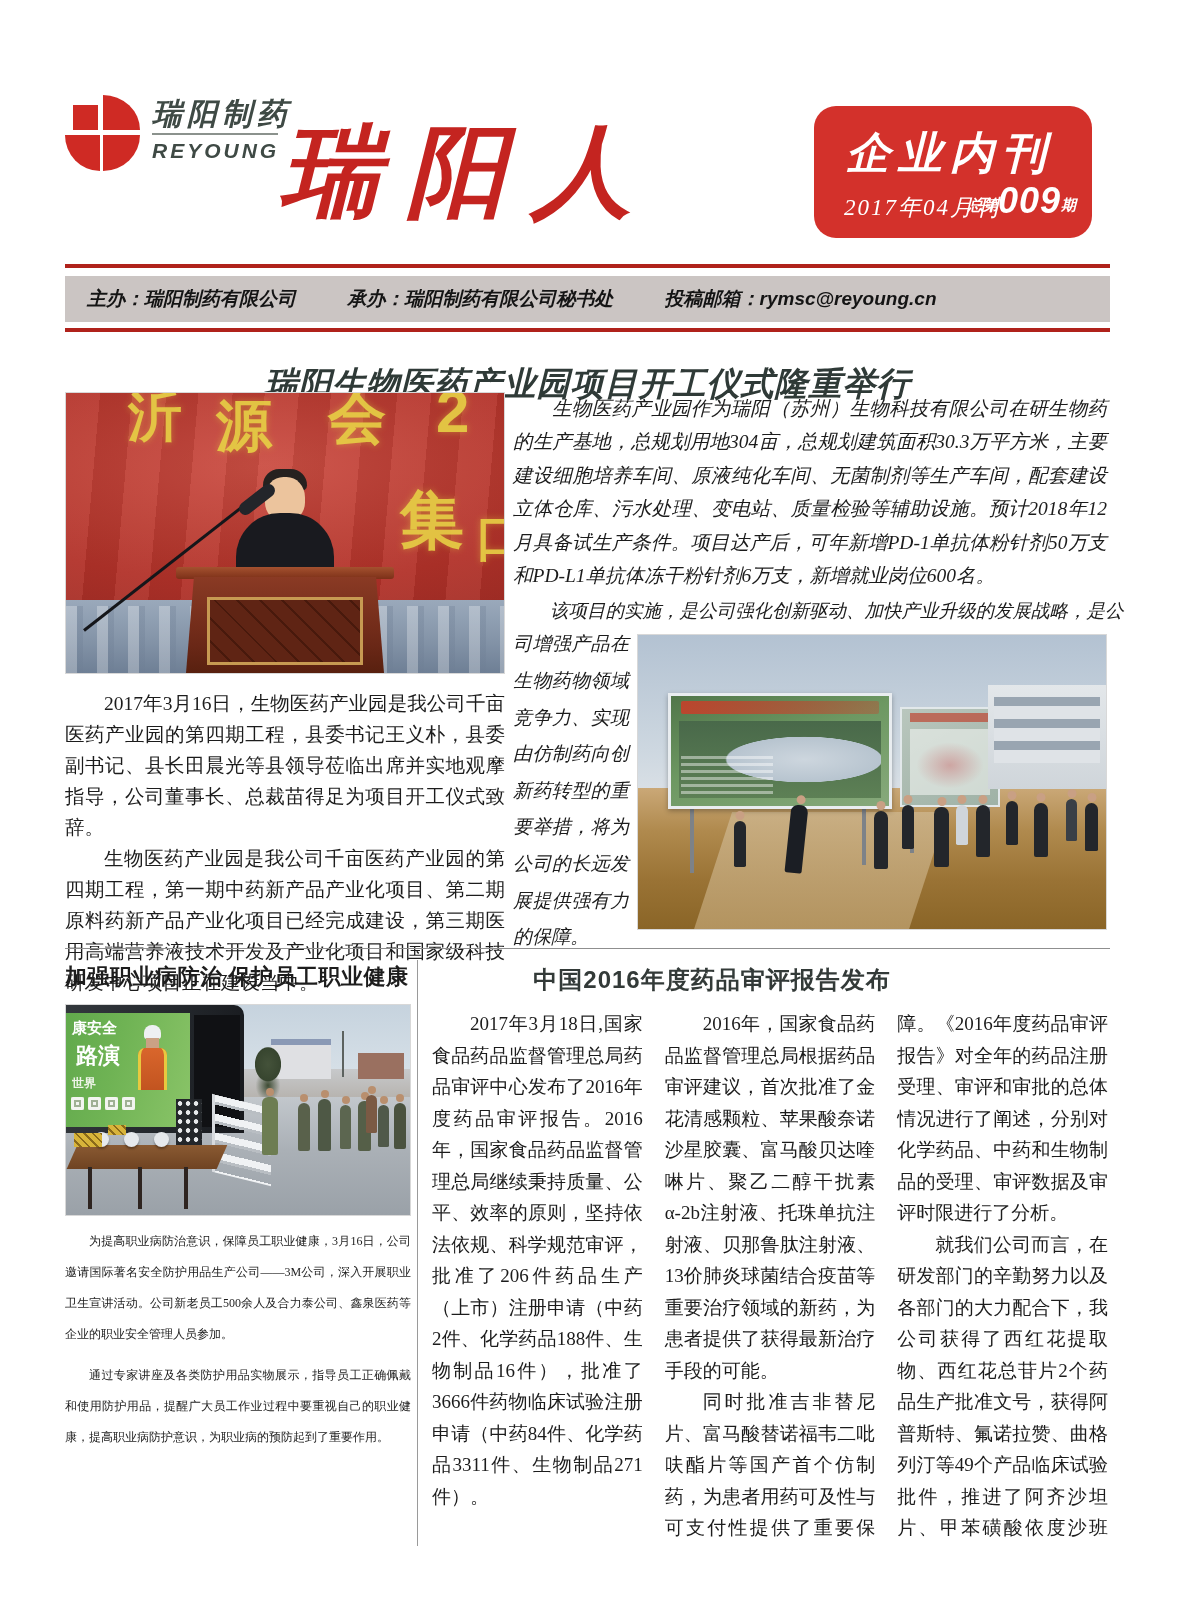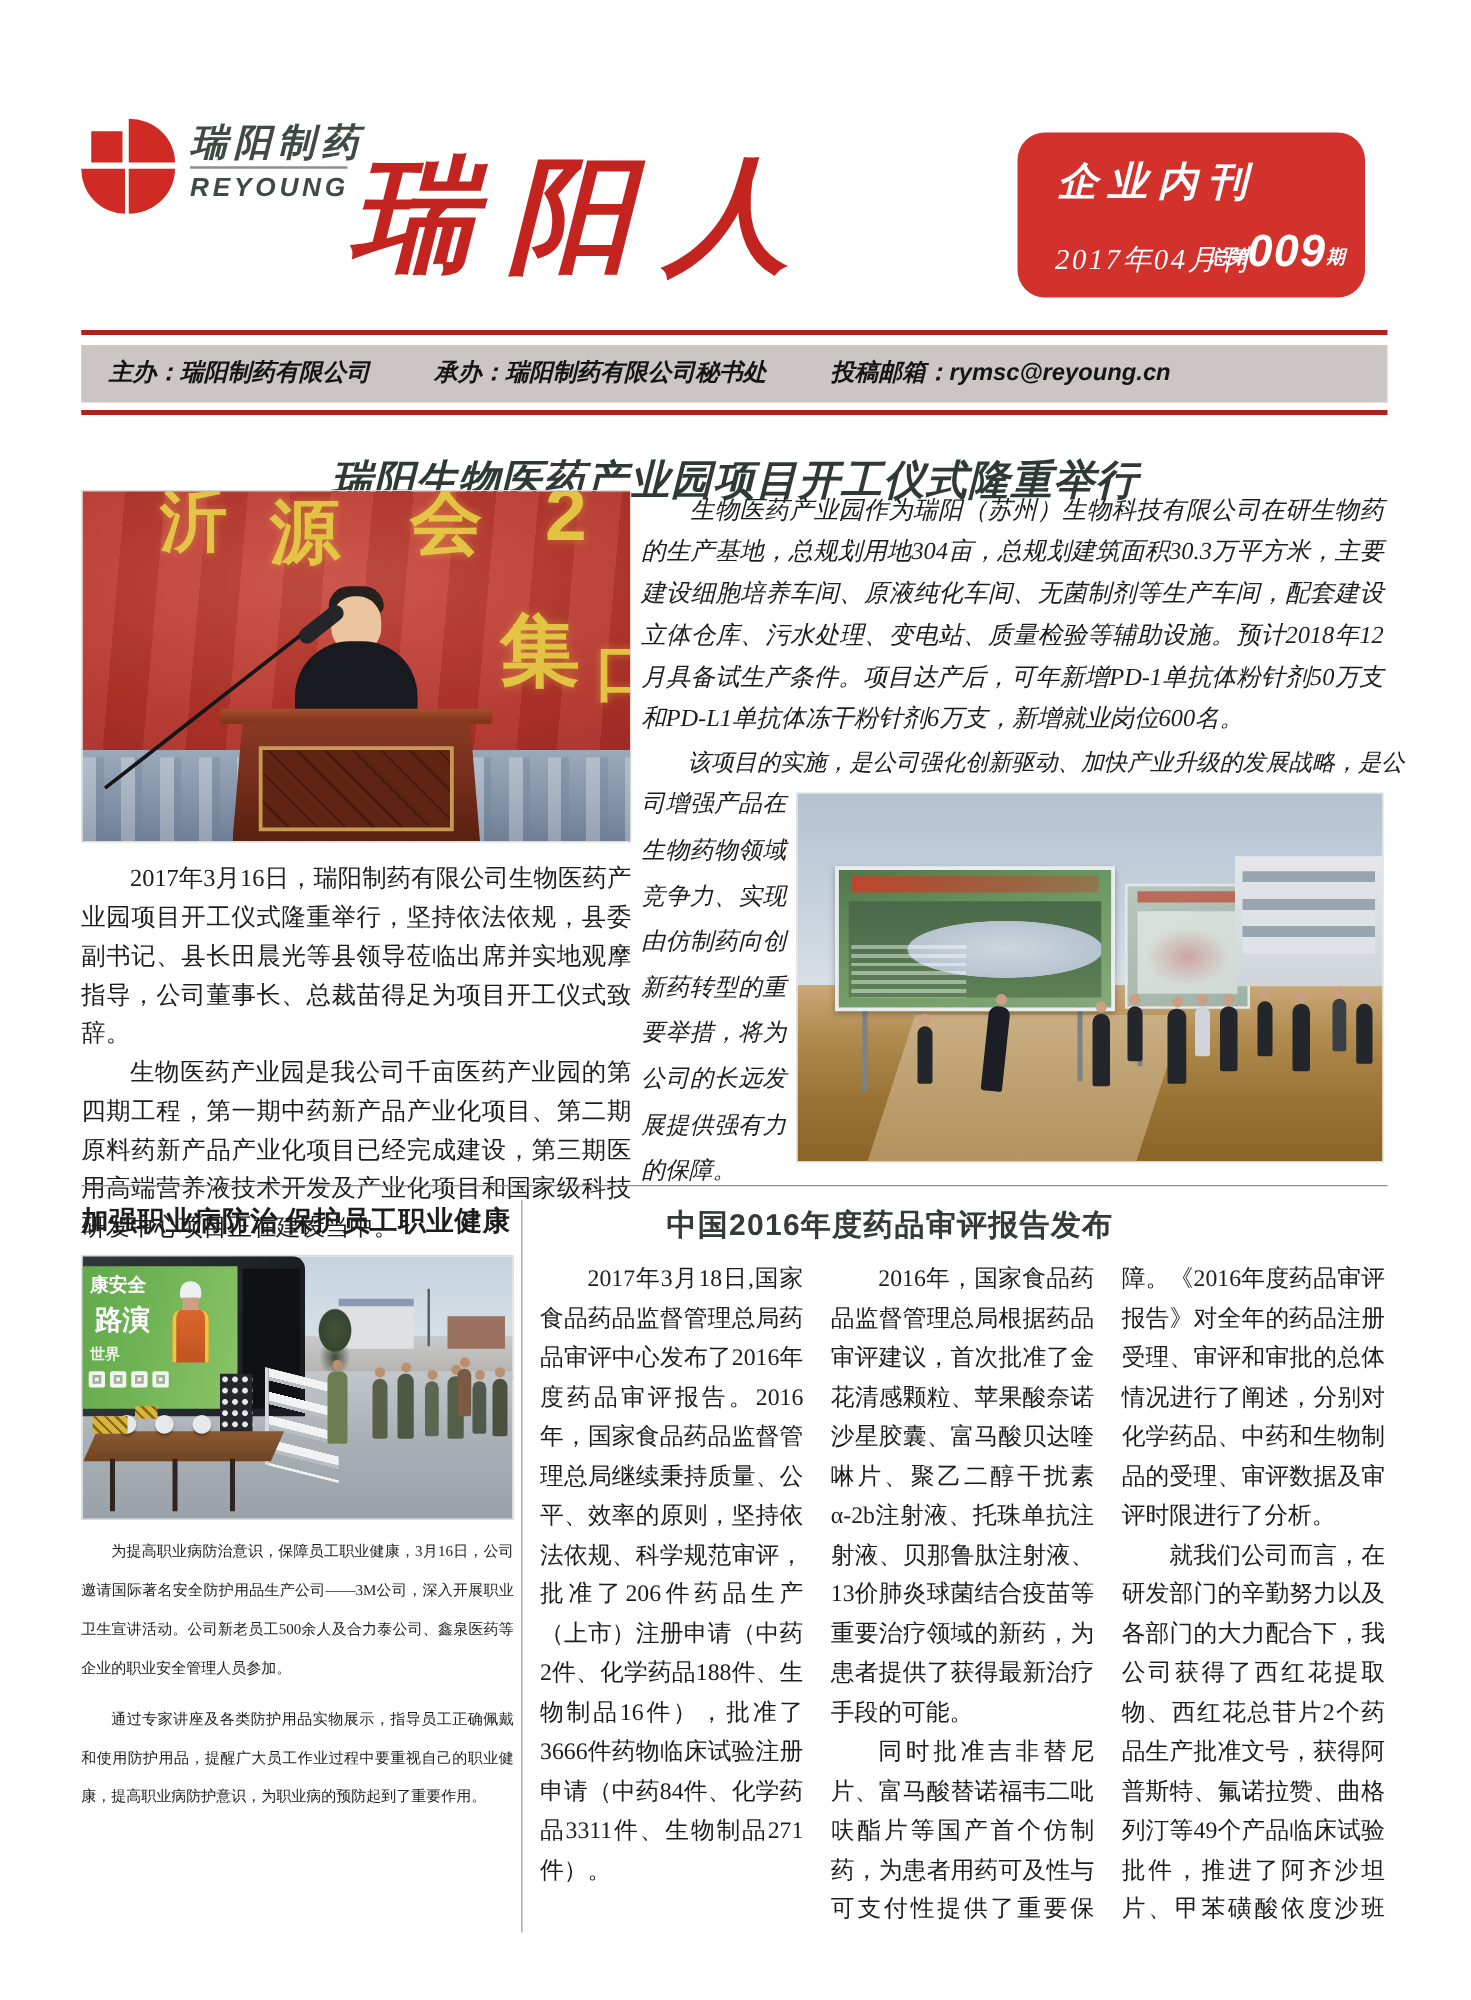--- a/index.html
+++ b/index.html
@@ -14,21 +14,21 @@
   .blade.tl{left:8px;top:10px;width:25px;height:25px;}
   .blade.tr{left:38px;top:0;width:37px;height:35px;border-radius:0 100% 0 0;}
   .blade.bl{left:0;top:40px;width:35px;height:36px;border-radius:0 0 0 100%;}
   .blade.br{left:38px;top:40px;width:37px;height:36px;border-radius:0 0 100% 0;}
   .logo-cn{left:152px;top:94px;font-weight:700;font-size:30px;color:#3f4a45;letter-spacing:5px;}
   .logo-line{left:152px;top:133px;width:126px;height:2px;background:#8b928d;}
   .logo-en{left:152px;top:139px;font-weight:700;font-size:21px;color:#3f4a45;letter-spacing:3px;}
   .masthead-title{left:280px;top:118px;width:420px;font-size:100px;line-height:1.1;font-weight:700;
       font-style:italic;color:#c42420;letter-spacing:26px;white-space:nowrap;}
   .issue-box{left:814px;top:106px;width:278px;height:132px;border-radius:22px;background:#d3312b;color:#fff;}
-  .issue-label{left:32px;top:18px;font-size:32px;font-weight:700;font-style:italic;letter-spacing:8px;}
+  .issue-label{left:32px;top:18px;font-size:44px;font-weight:700;font-style:italic;letter-spacing:8px;}
   .issue-date{left:30px;top:86px;font-size:23px;font-style:italic;letter-spacing:2px;}
   .issue-no{right:16px;bottom:16px;white-space:nowrap;}
   .issue-no .small{font-size:15px;font-weight:700;vertical-align:3px;}
   .issue-no .big{font-size:36px;font-weight:800;letter-spacing:1px;}
 
   .rule-red{left:65px;width:1045px;height:4px;background:#b0221b;}
   .info-bar{left:65px;top:276px;width:1045px;height:46px;background:#cbc5c3;line-height:46px;
       font-weight:700;font-size:19px;color:#141414;padding-left:22px;box-sizing:border-box;white-space:nowrap;}
   .info-bar span{margin-right:46px;}
 
@@ -220,21 +220,21 @@
     <div class="p1-head"></div>
     <div class="p1-body"></div>
     <div class="p1-podium-cap"></div>
     <div class="p1-podium"></div>
     <div class="p1-panel"></div>
     <div class="p1-mic-stand"></div>
     <div class="p1-mic-head"></div>
   </div>
 
   <div class="a1-left-text abs">
-    <p>2017年3月16日，瑞阳制药有限公司生物医药产业园项目开工仪式隆重举行，坚持依法依规，县委副书记、县长田晨光等县领导莅临出席并实地观摩指导，公司董事长、总裁苗得足为项目开工仪式致辞。</p>
+    <p>2017年3月16日，生物医药产业园是我公司千亩医药产业园的第四期工程，县委书记王义朴，县委副书记、县长田晨光等县领导莅临出席并实地观摩指导，公司董事长、总裁苗得足为项目开工仪式致辞。</p>
     <p>生物医药产业园是我公司千亩医药产业园的第四期工程，第一期中药新产品产业化项目、第二期原料药新产品产业化项目已经完成建设，第三期医用高端营养液技术开发及产业化项目和国家级科技研发中心项目正在建设当中。</p>
   </div>
 
   <div class="a1-right abs">
     <p class="p1">生物医药产业园作为瑞阳（苏州）生物科技有限公司在研生物药的生产基地，总规划用地304亩，总规划建筑面积30.3万平方米，主要建设细胞培养车间、原液纯化车间、无菌制剂等生产车间，配套建设立体仓库、污水处理、变电站、质量检验等辅助设施。预计2018年12月具备试生产条件。项目达产后，可年新增PD-1单抗体粉针剂50万支和PD-L1单抗体冻干粉针剂6万支，新增就业岗位600名。</p>
     <p class="p2line1">该项目的实施，是公司强化创新驱动、加快产业升级的发展战略，是公</p>
     <div class="a1-wrap">
       <div class="photo2">
         <div class="p2-sky"></div>
         <div class="p2-ground"></div>

